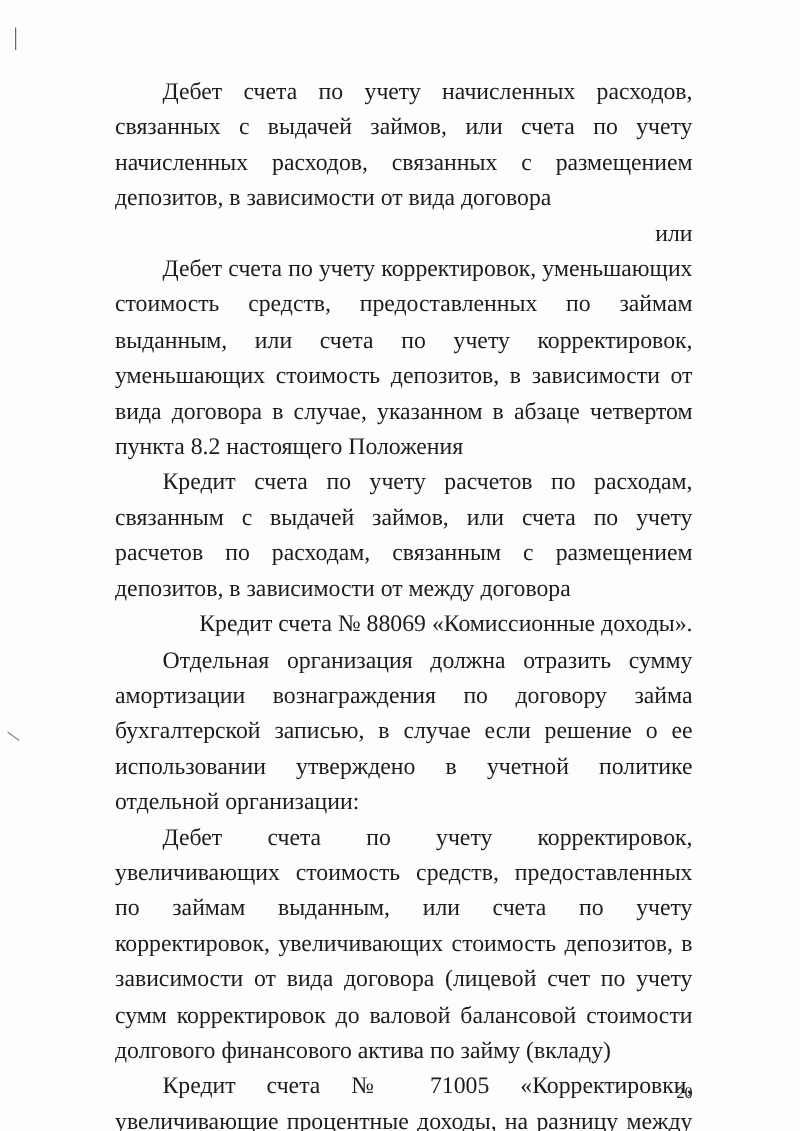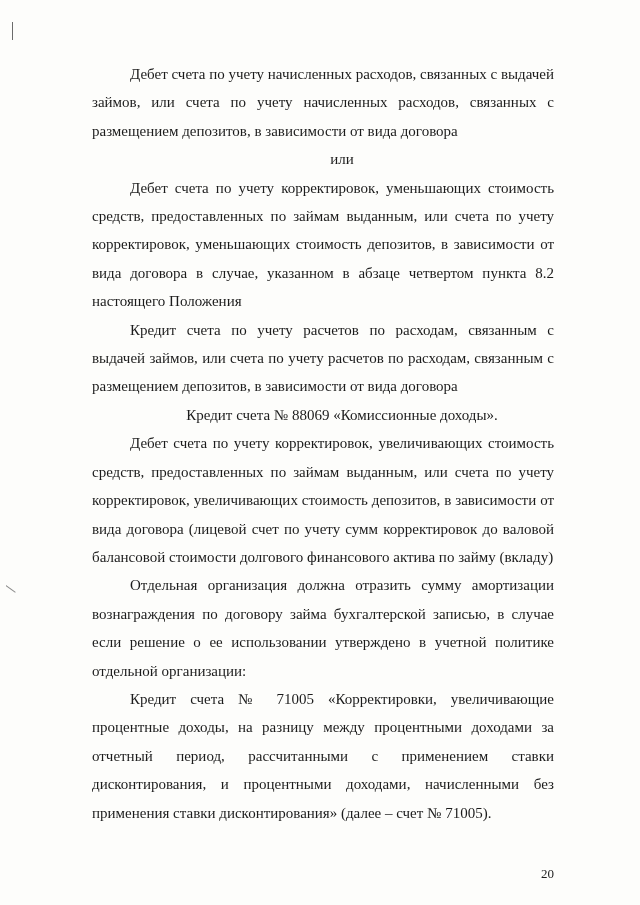--- a/index.html
+++ b/index.html
@@ -45,31 +45,31 @@
     transform-origin: left top;
   }
   .content {
     position: absolute;
     left: 92px;
     top: 60px;
     width: 462px;
   }
   p.para {
     margin: 0 0 0 0;
-    font-size: 15px;
+    font-size: 19px;
     line-height: 28.4px;
     color: #1c1c1c;
     text-align: justify;
     text-justify: inter-word;
     text-indent: 38px;
     -webkit-hyphens: none;
     hyphens: none;
   }
   p.para.last-left {
-    text-align: center;
+    text-align: right;
   }
   .footer {
     position: absolute;
     left: 0;
     top: 866px;
     width: 640px;
   }
   .page-number {
     position: absolute;
     right: 86px;
@@ -84,24 +84,24 @@
 
 <div class="page">
 
   <div class="edge-mark-left"></div>
   <div class="edge-mark-lower"></div>
 
   <div class="content">
     <p class="para">Дебет счета по учету начисленных расходов, связанных с выдачей займов, или счета по учету начисленных расходов, связанных с размещением депозитов, в зависимости от вида договора</p>
     <p class="para last-left">или</p>
     <p class="para">Дебет счета по учету корректировок, уменьшающих стоимость средств, предоставленных по займам выданным, или счета по учету корректировок, уменьшающих стоимость депозитов, в зависимости от вида договора в случае, указанном в абзаце четвертом пункта 8.2 настоящего Положения</p>
-    <p class="para">Кредит счета по учету расчетов по расходам, связанным с выдачей займов, или счета по учету расчетов по расходам, связанным с размещением депозитов, в зависимости от вида договора</p>
+    <p class="para">Кредит счета по учету расчетов по расходам, связанным с выдачей займов, или счета по учету расчетов по расходам, связанным с размещением депозитов, в зависимости от между договора</p>
     <p class="para last-left">Кредит счета № 88069 «Комиссионные доходы».</p>
+    <p class="para">Отдельная организация должна отразить сумму амортизации вознаграждения по договору займа бухгалтерской записью, в случае если решение о ее использовании утверждено в учетной политике отдельной организации:</p>
     <p class="para">Дебет счета по учету корректировок, увеличивающих стоимость средств, предоставленных по займам выданным, или счета по учету корректировок, увеличивающих стоимость депозитов, в зависимости от вида договора (лицевой счет по учету сумм корректировок до валовой балансовой стоимости долгового финансового актива по займу (вкладу)</p>
-    <p class="para">Отдельная организация должна отразить сумму амортизации вознаграждения по договору займа бухгалтерской записью, в случае если решение о ее использовании утверждено в учетной политике отдельной организации:</p>
     <p class="para">Кредит счета № 71005 «Корректировки, увеличивающие процентные доходы, на разницу между процентными доходами за отчетный период, рассчитанными с применением ставки дисконтирования, и процентными доходами, начисленными без применения ставки дисконтирования» (далее – счет № 71005).</p>
   </div>
 
   <div class="footer">
     <div class="page-number">20</div>
   </div>
 
 </div>
 
 </body></html>

